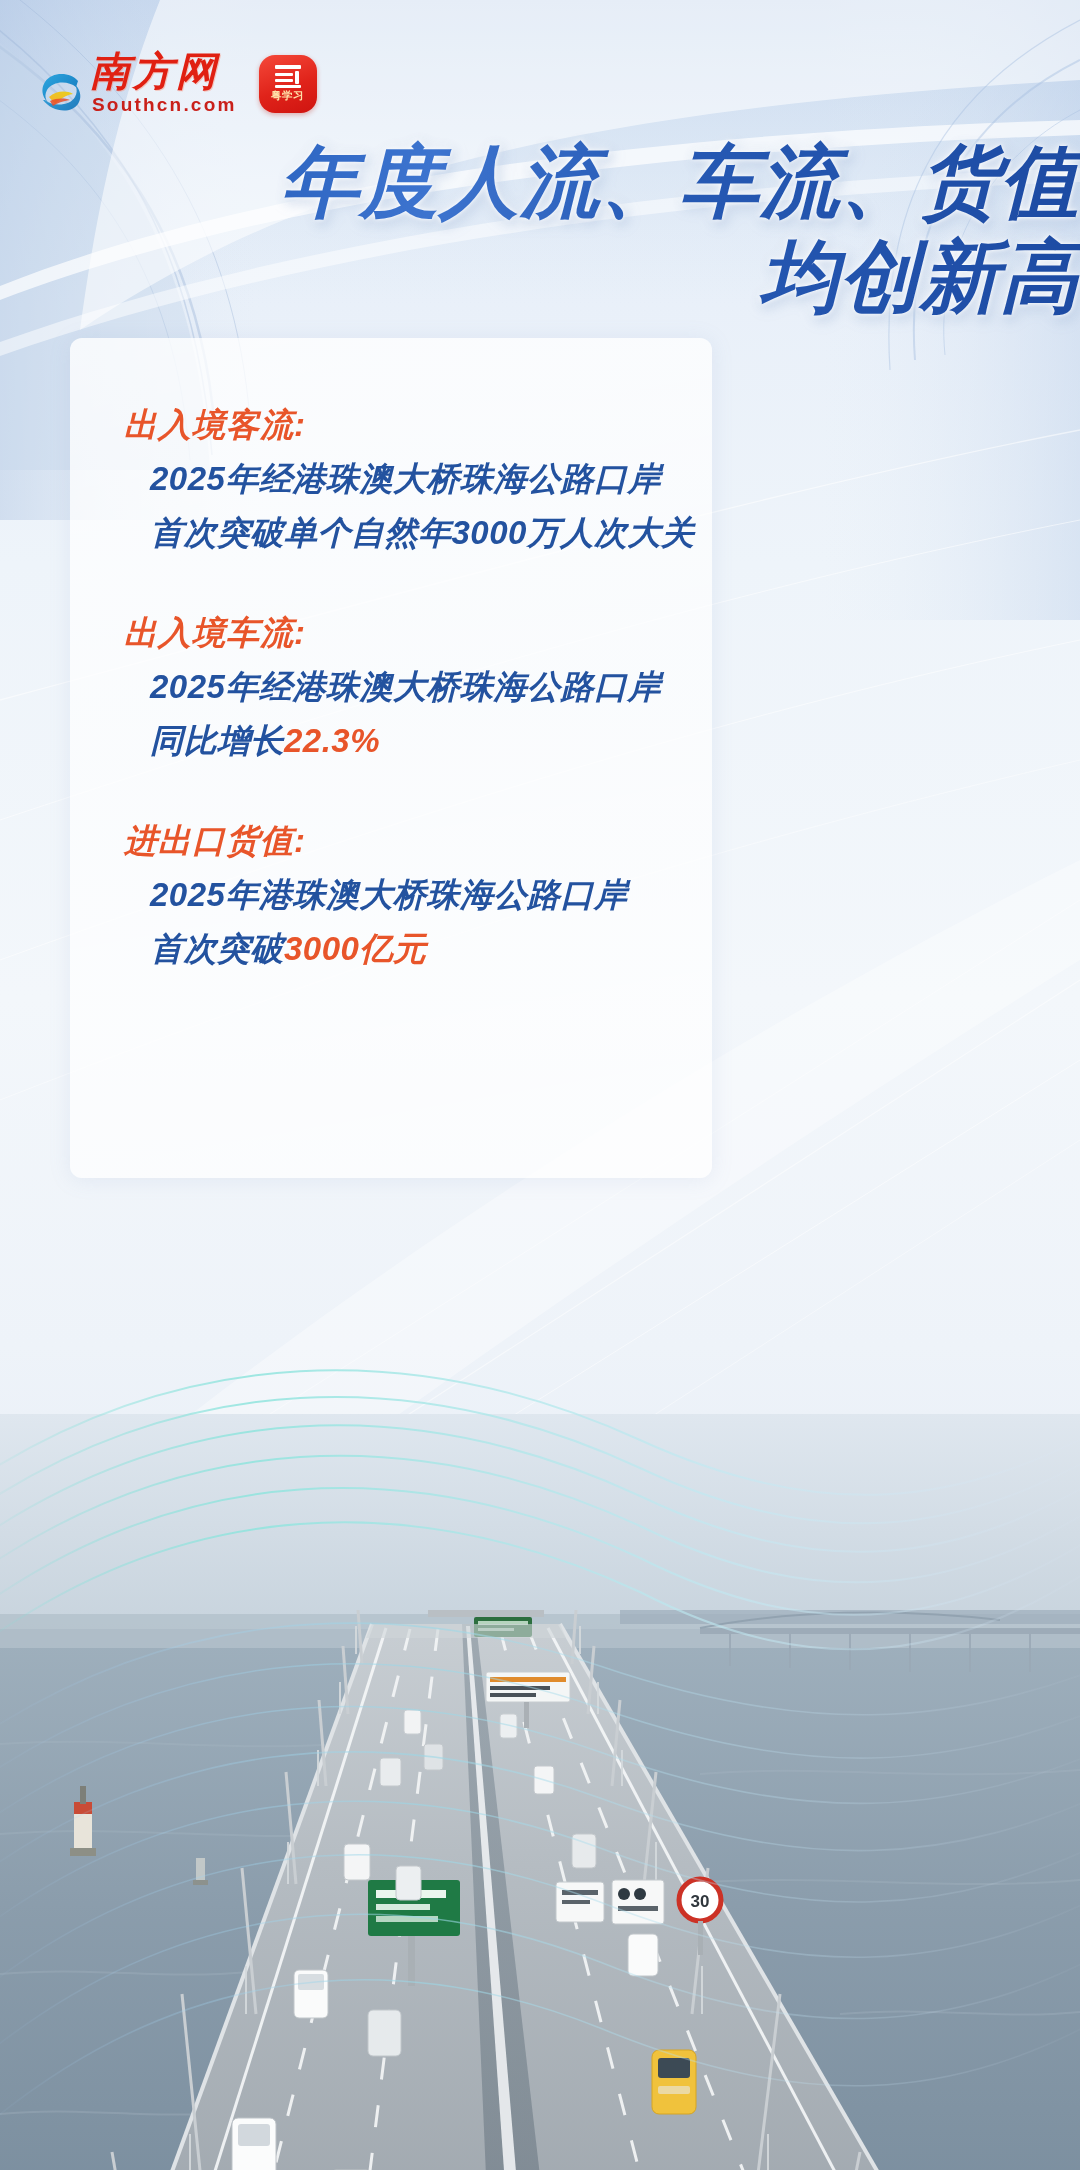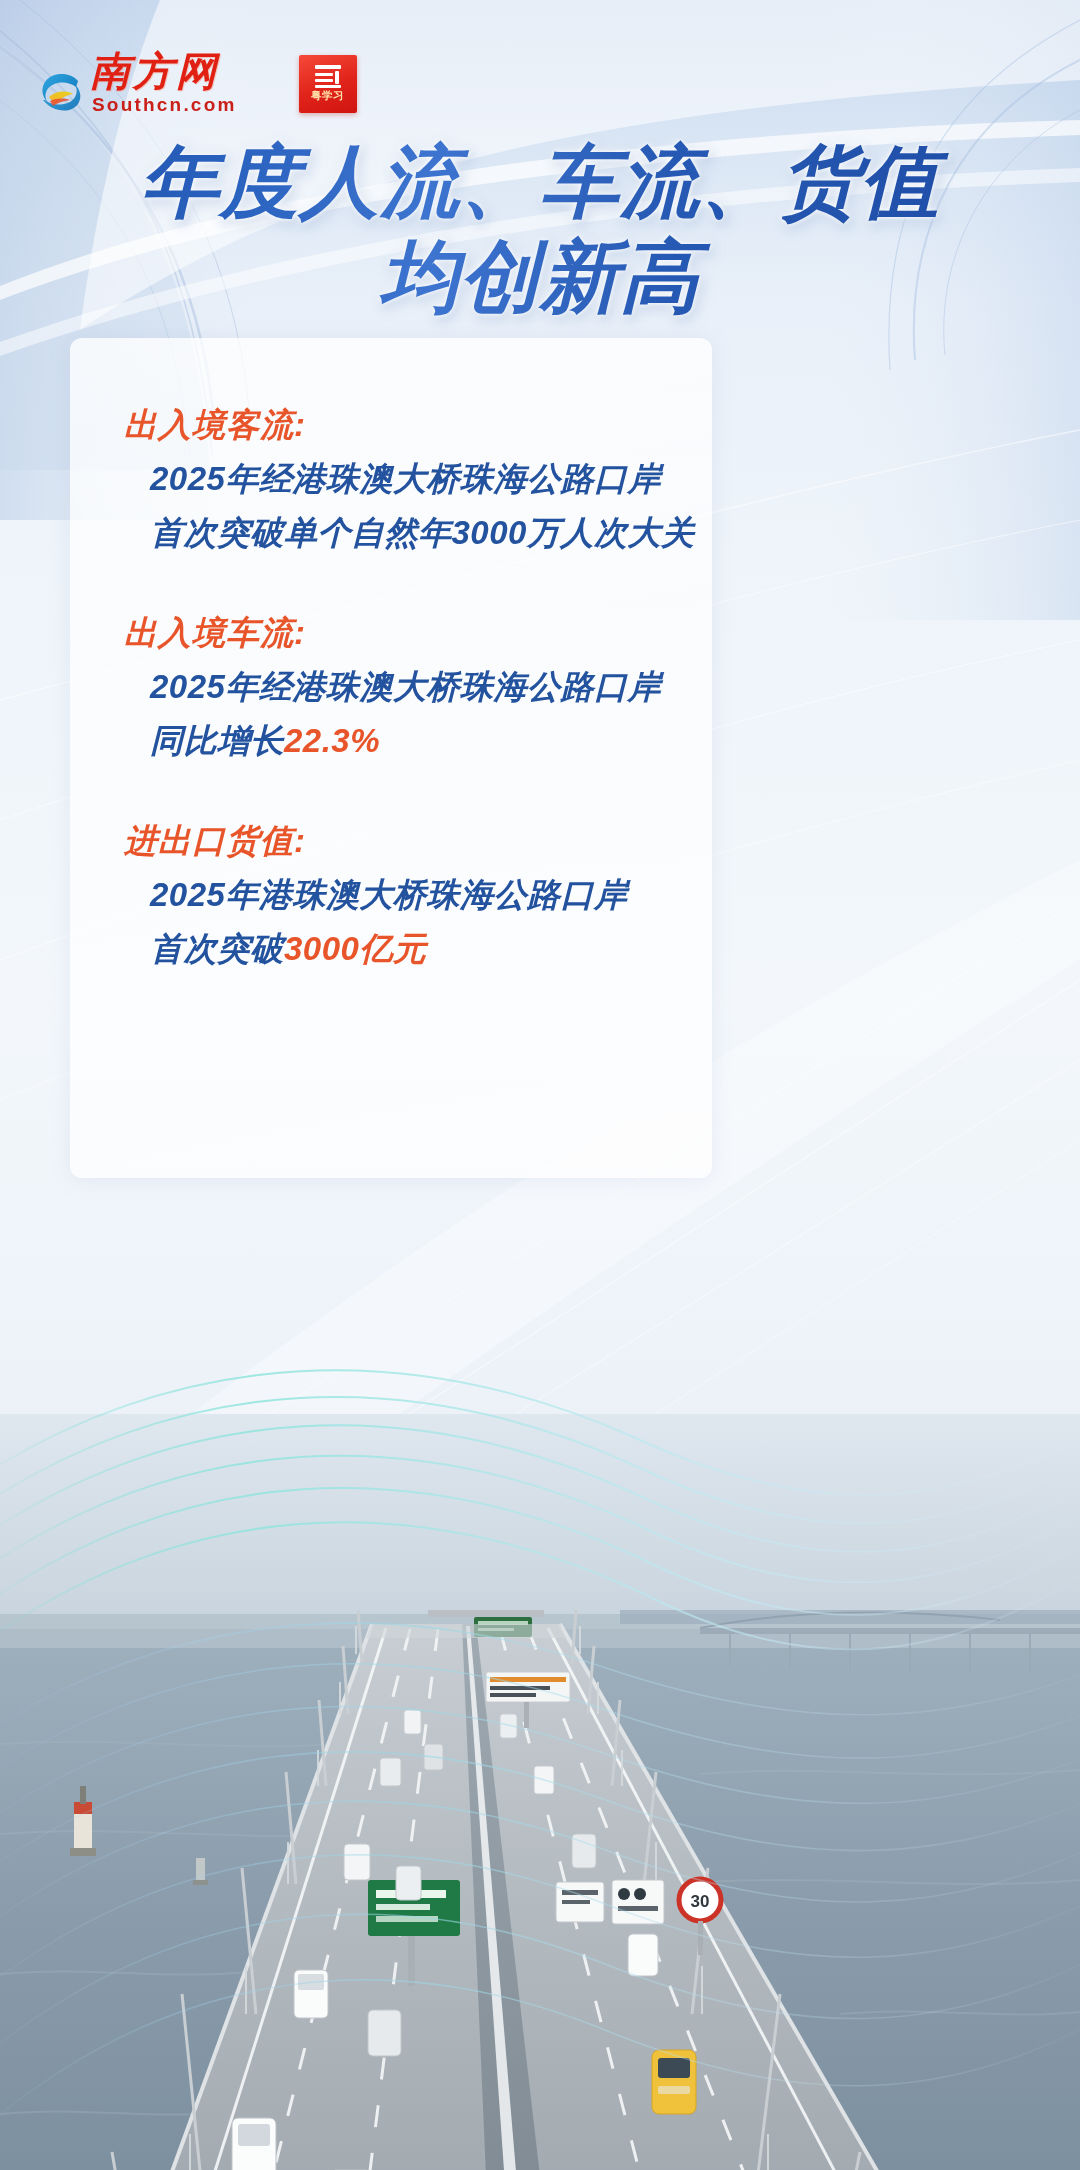--- a/index.html
+++ b/index.html
@@ -36,27 +36,26 @@
     letter-spacing:3px;
     color:#e02012;
     text-shadow:1px 1px 0 rgba(255,120,90,.35);
   }
   .logo-en {
     font-family:Liberation Sans, sans-serif;
     font-weight:bold; font-size:19px; letter-spacing:2.2px;
     color:#c9201a; margin-top:2px; padding-left:2px;
   }
   .app-badge {
-    width:58px; height:58px; border-radius:2px;
+    width:58px; height:58px; border-radius:16px;
     background:linear-gradient(160deg,#f5493a 0%,#e0231a 55%,#cf1410 100%);
     position:relative; flex:none;
     box-shadow:0 2px 5px rgba(190,30,20,.32);
     display:flex; flex-direction:column; align-items:center; justify-content:center;
     overflow:hidden;
-    margin-left:40px;
   }
   .badge-glyph { position:relative; width:30px; height:24px; margin-top:-2px;}
   .badge-glyph i { position:absolute; background:#fff; display:block; border-radius:1px; }
   .badge-text {
     font-family:"Liberation Sans",sans-serif;
     font-size:10.5px; font-weight:bold; color:#ffe0a8;
     letter-spacing:.5px; line-height:11px; margin-top:1px;
   }
 
   
@@ -70,20 +69,21 @@
     font-size:79px; line-height:95px;
     letter-spacing:1px;
     background:linear-gradient(95deg,#1e4fa8 0%,#2a62bf 22%,#3d74cf 40%,#2659b4 62%,#1d4ba3 100%);
     -webkit-background-clip:text; background-clip:text;
     color:transparent; -webkit-text-fill-color:transparent;
     position:relative;
     filter:drop-shadow(0 0 2px rgba(255,255,255,.95))
            drop-shadow(0 0 6px rgba(255,255,255,.9))
            drop-shadow(2px 3px 4px rgba(70,110,175,.28));
     paint-order:stroke fill;
+    text-align:right;
   }
 
   
   .card {
     position:absolute; left:70px; top:338px;
     width:642px; height:840px;
     background:linear-gradient(170deg,rgba(255,255,255,.80) 0%,rgba(255,255,255,.66) 45%,rgba(255,255,255,.74) 100%);
     border-radius:12px;
     box-shadow:0 2px 22px rgba(120,150,190,.13);
     z-index:7;

